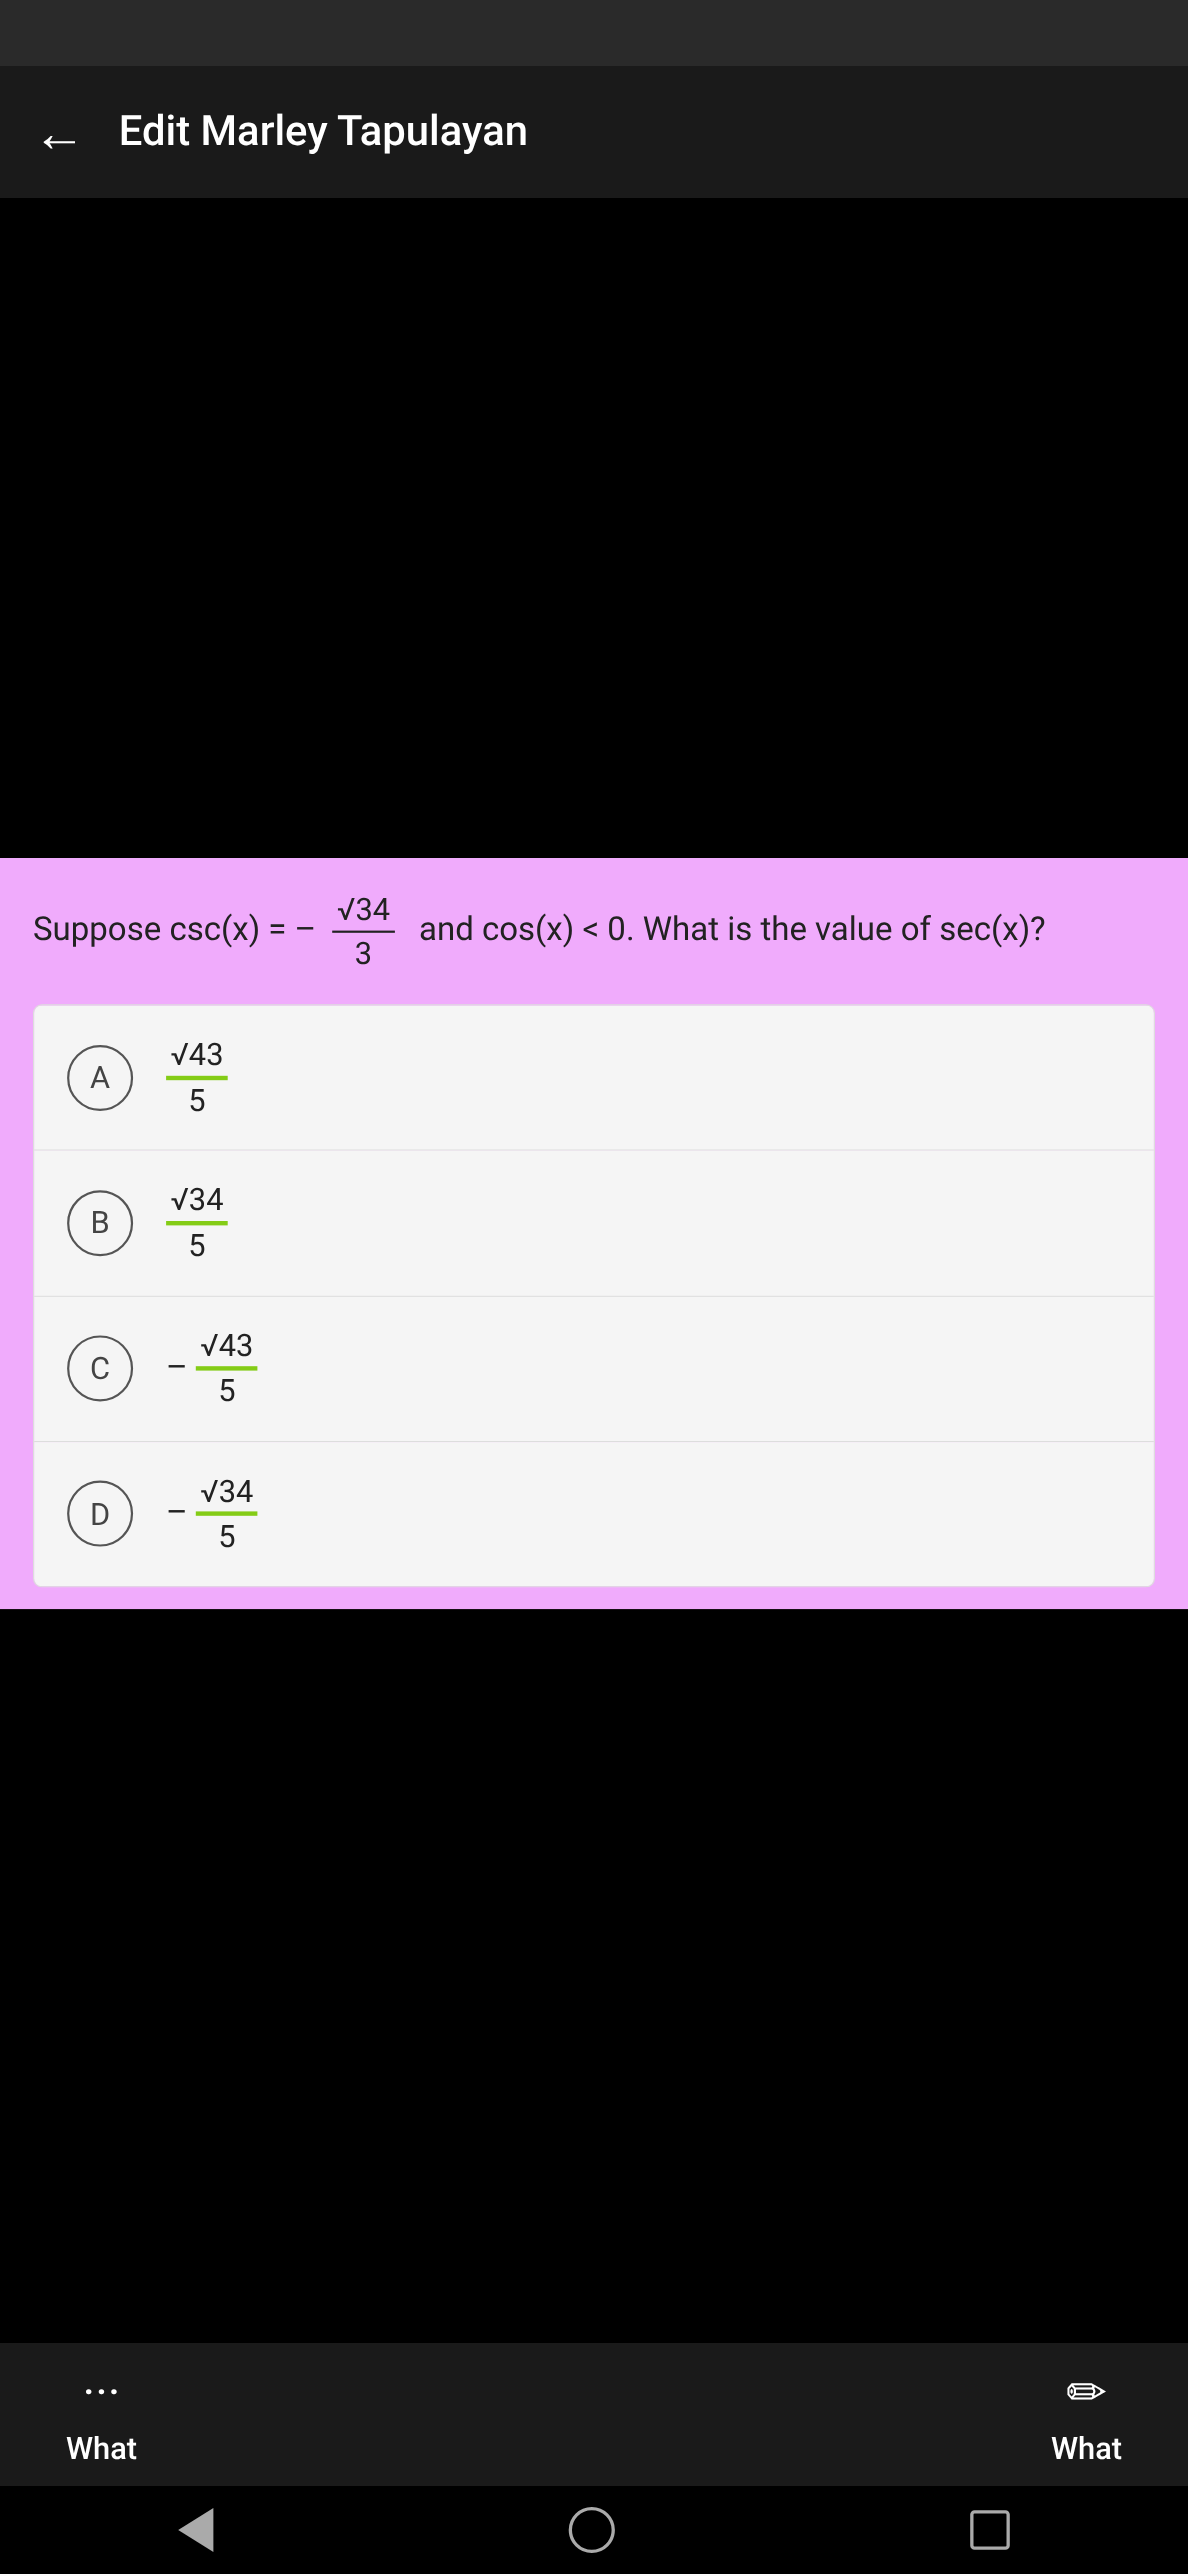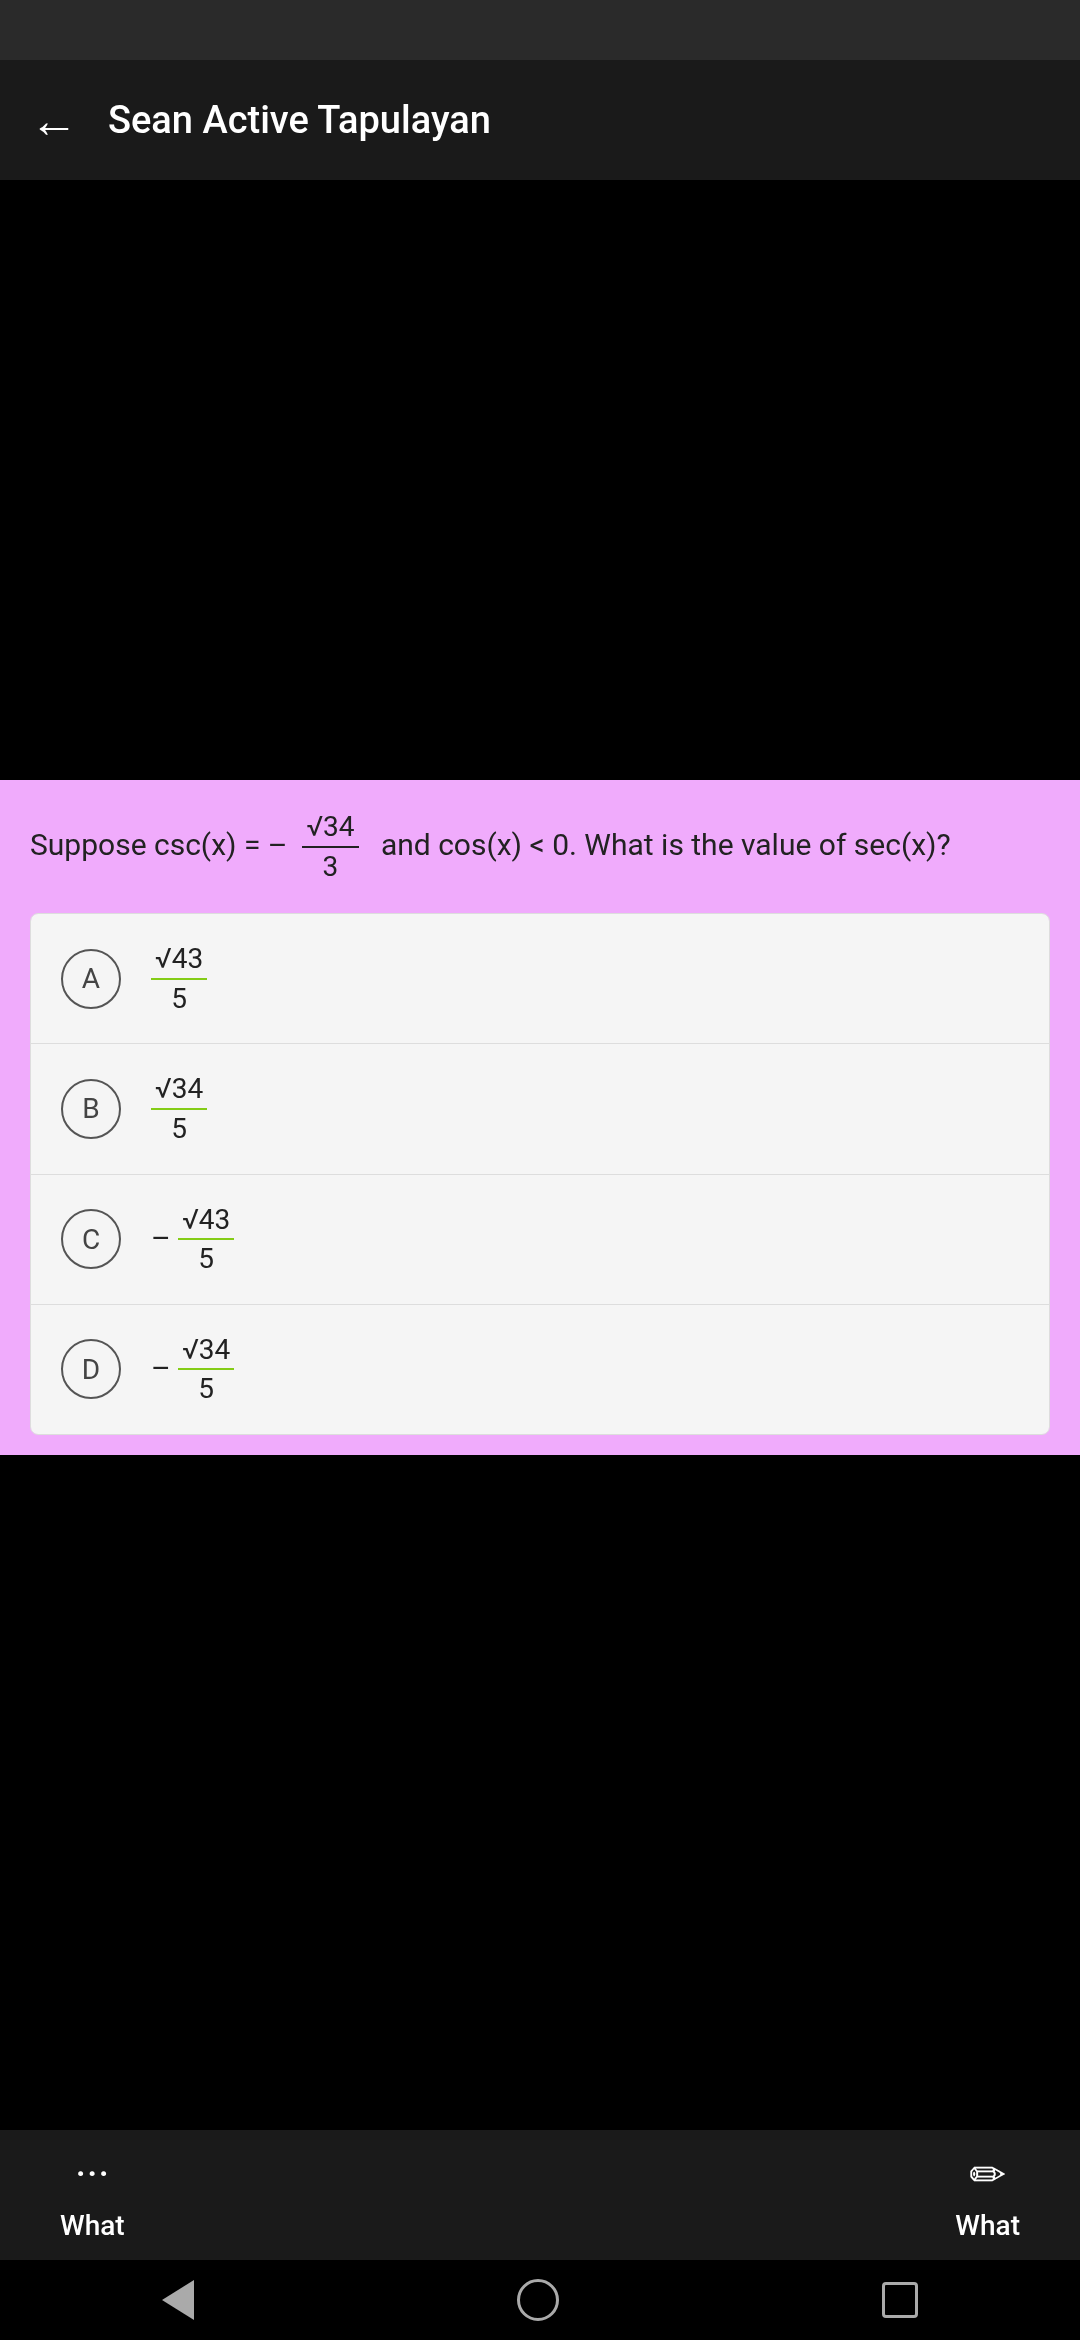--- a/index.html
+++ b/index.html
@@ -113,21 +113,21 @@
     
     .fraction {
       display: inline-flex;
       flex-direction: column;
       align-items: center;
       vertical-align: middle;
       font-size: 30px;
       line-height: 1.2;
     }
     .fraction-num {
-      border-bottom: 2px solid #84cc16;
+      border-bottom: 4px solid #84cc16;
       padding: 0 4px 2px 4px;
       font-size: 28px;
     }
     .fraction-den {
       padding: 2px 4px 0 4px;
       font-size: 28px;
     }
 
     
     .lower-black-area {
@@ -213,21 +213,21 @@
 
   </style>
 </head>
 <body>
 
 <div class="status-bar"></div>
 
 <div class="header">
   <div class="back-btn">←</div>
   <div class="header-info">
-    <span class="header-name">Sean Active Tapulayan</span>
+    <span class="header-name">Edit Marley Tapulayan</span>
   </div>
 </div>
 
 <div class="media-area"></div>
 
 <div class="content-area">
 
   <div class="question-text">
     Suppose csc(x) = –&nbsp;
     <span style="display:inline-flex;flex-direction:column;align-items:center;vertical-align:middle;line-height:1.2;">

